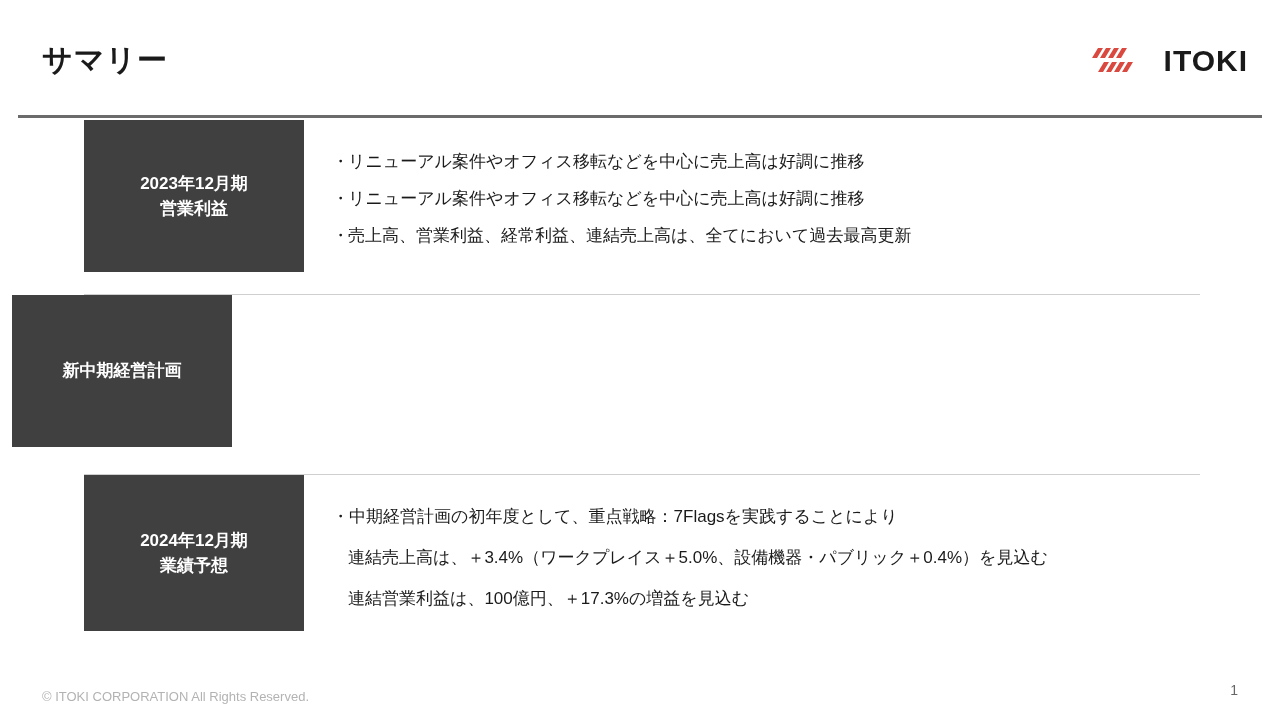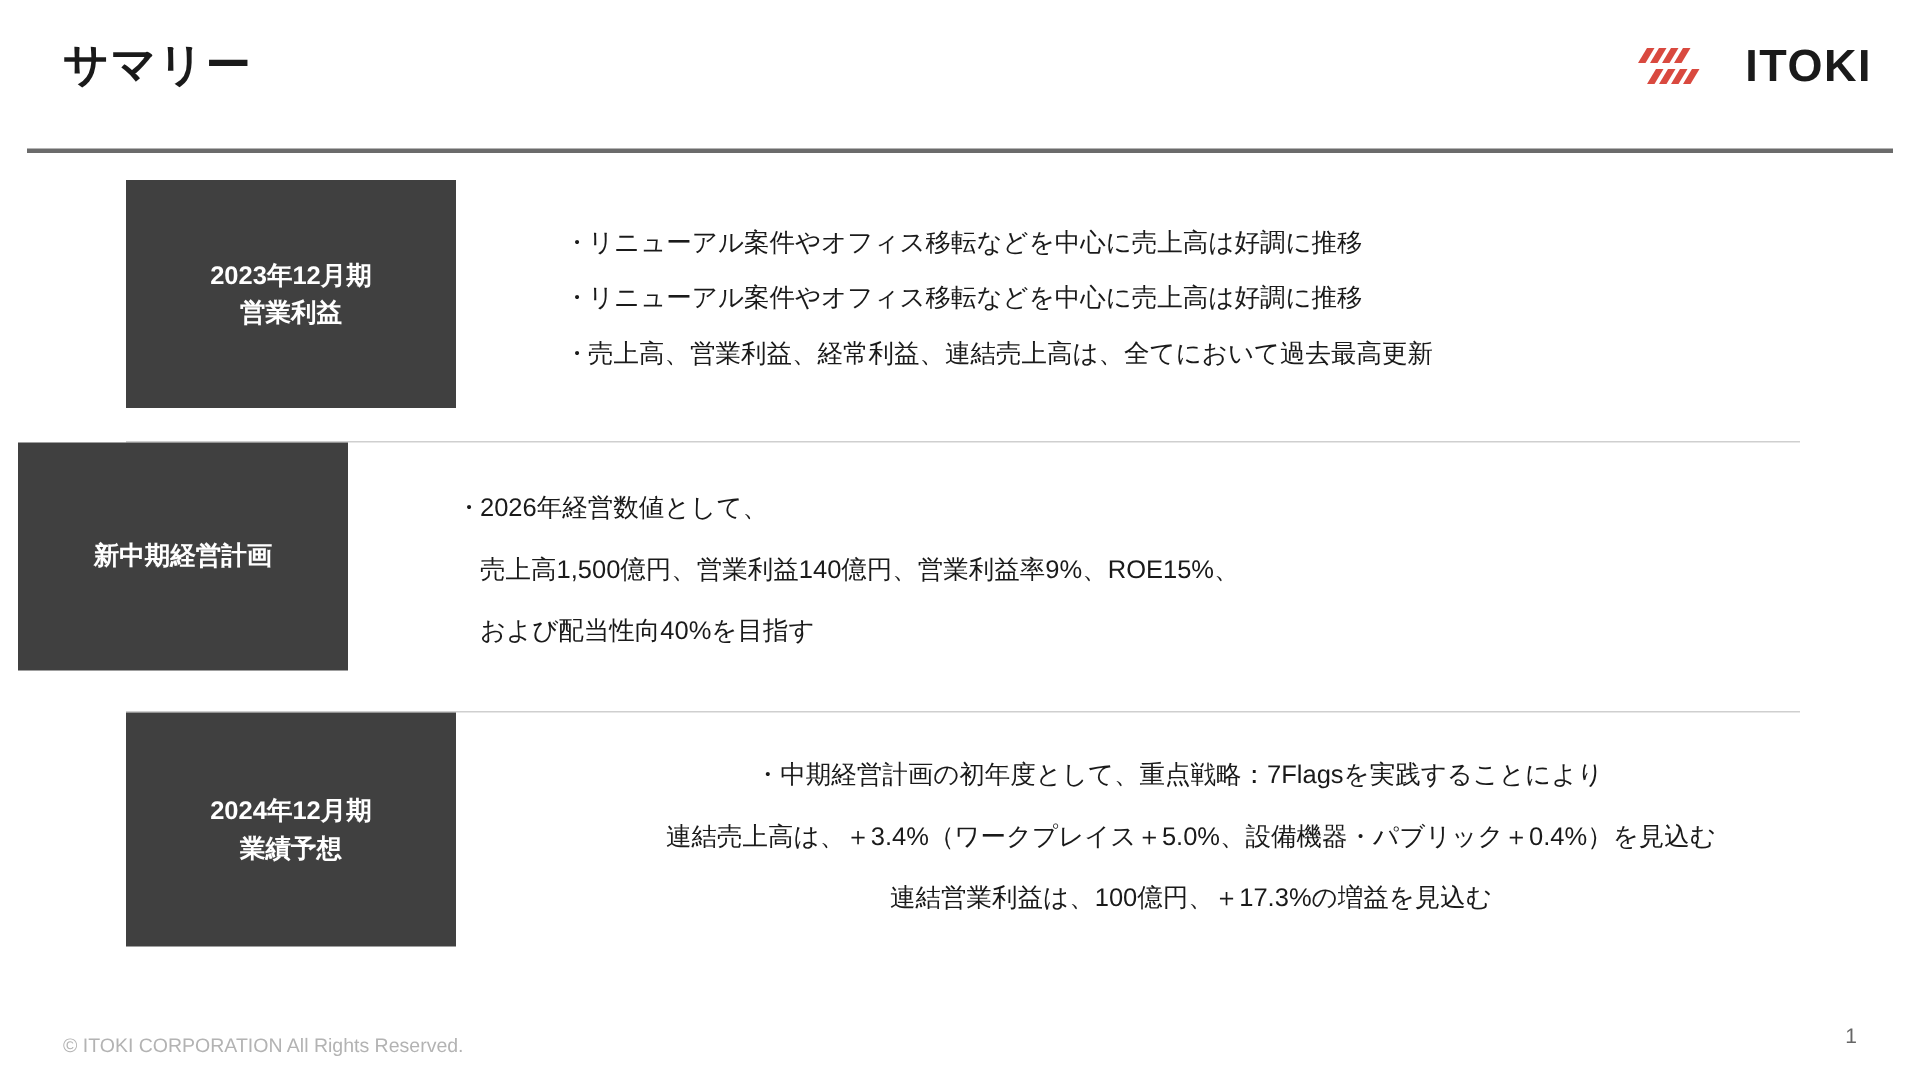--- a/index.html
+++ b/index.html
@@ -12,21 +12,21 @@
     background: #ffffff;
     font-family: "Liberation Sans", "DejaVu Sans", sans-serif;
     color: #1a1a1a;
     overflow: hidden;
     position: relative;
   }
 
   
   .slide-header {
     position: absolute;
-    top: 0;
+    top: 16px;
     left: 0;
     width: 1280px;
     height: 100px;
     box-sizing: border-box;
   }
   .slide-title {
     position: absolute;
     left: 42px;
     top: 26px;
     font-size: 30px;
@@ -94,21 +94,21 @@
     font-size: 17px;
     line-height: 1.5;
     text-align: center;
     display: flex;
     align-items: center;
     justify-content: center;
     flex: 0 0 auto;
     box-sizing: border-box;
   }
   .bullets {
-    margin-left: 72px;
+    margin-left: 28px;
     flex: 1 1 auto;
     padding-right: 84px;
   }
   .bullet {
     font-size: 17px;
     line-height: 1.6;
     color: #1a1a1a;
     margin-bottom: 10px;
     white-space: nowrap;
   }
@@ -126,21 +126,21 @@
   #row-1 .label-box { height: 152px; }
   #row-1 .bullets { padding-top: 28px; }
 
   #row-2 { height: 180px; }
   #row-2 .label-box { height: 152px; margin-left: 12px; }
   #row-2 .bullets { padding-top: 30px; }
   #row-2 .bullet { margin-bottom: 14px; }
 
   #row-3 { height: 175px; }
   #row-3 .label-box { height: 156px; align-items: center; }
-  #row-3 .bullets { padding-top: 28px; text-align: center; }
+  #row-3 .bullets { padding-top: 28px; }
   #row-3 .bullet { margin-bottom: 14px; }
 
   
   .footer-copy {
     position: absolute;
     left: 42px;
     bottom: 16px;
     font-size: 13px;
     color: #b3b3b3;
   }
@@ -201,31 +201,20 @@
     </div>
     <div class="row-divider" style="bottom:0;"></div>
   </div>
 
   <div class="row" id="row-2">
     <div class="label-box">
       <div>
         <div>新中期経営計画</div>
       </div>
     </div>
-    <div class="bullets">
-      <div class="bullet">
-        <span class="dot">・</span><span>2026年経営数値として、</span>
-      </div>
-      <div class="bullet">
-        <span class="cont"></span><span>売上高1,500億円、営業利益140億円、営業利益率9%、ROE15%、</span>
-      </div>
-      <div class="bullet">
-        <span class="cont"></span><span>および配当性向40%を目指す</span>
-      </div>
-    </div>
     <div class="row-divider" style="bottom:0;"></div>
   </div>
 
   <div class="row" id="row-3">
     <div class="label-box">
       <div>
         <div>2024年12月期</div>
         <div>業績予想</div>
       </div>
     </div>

